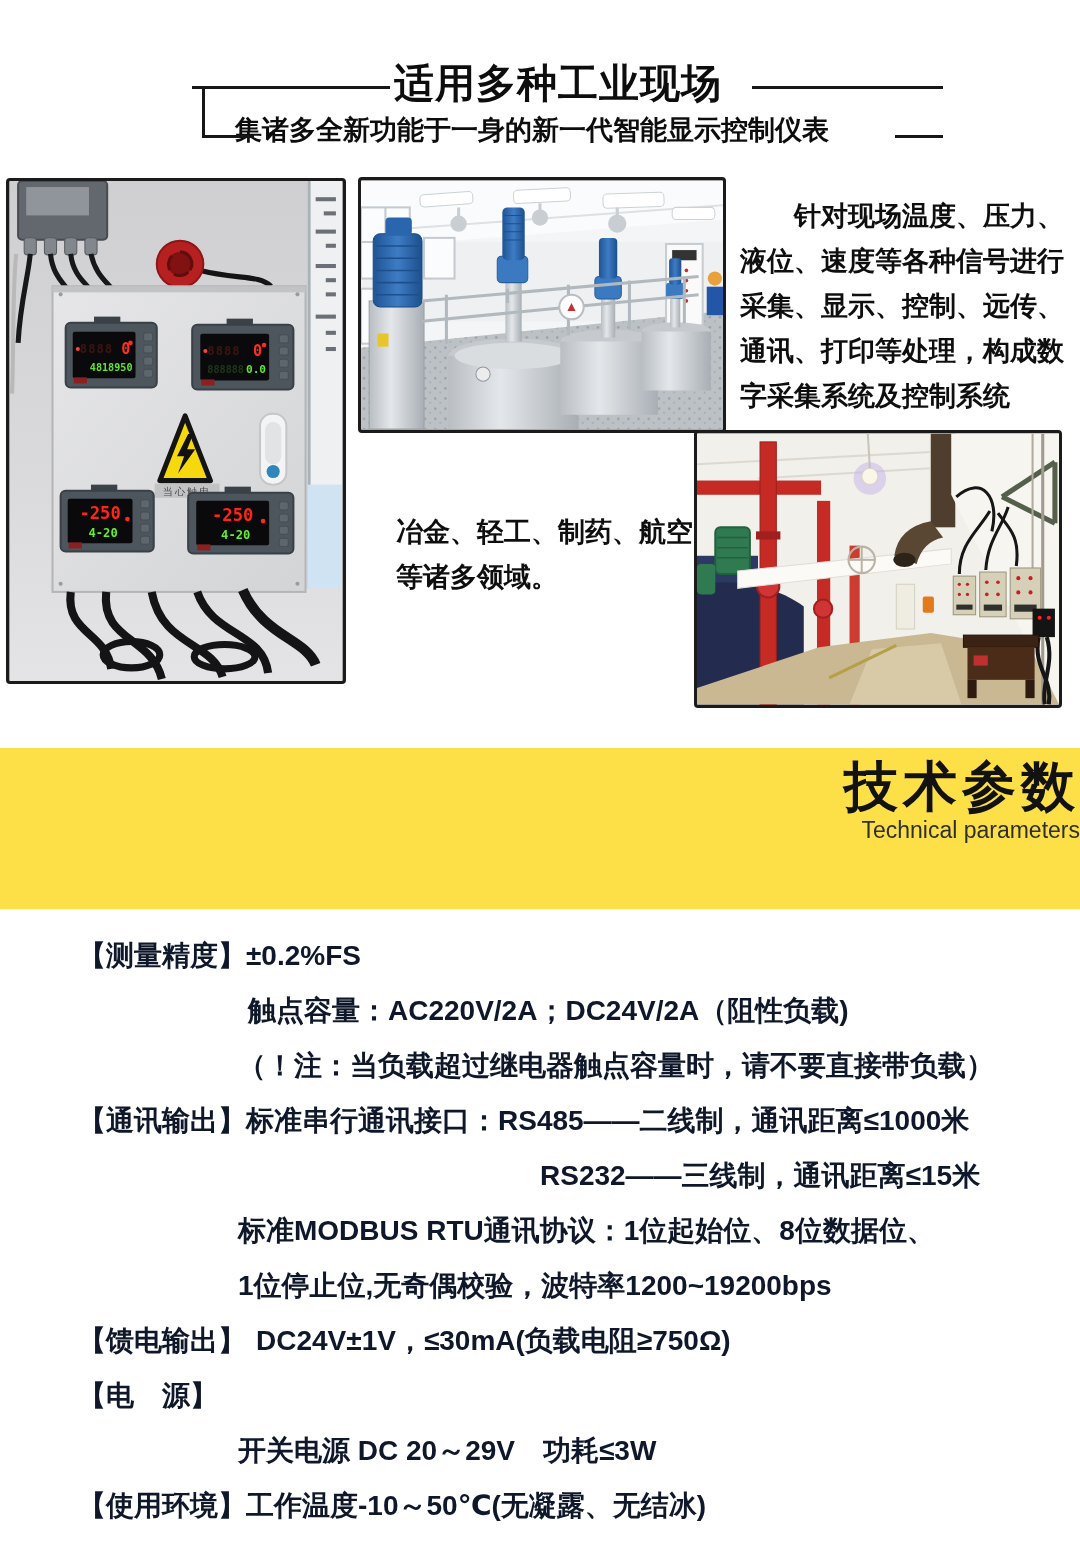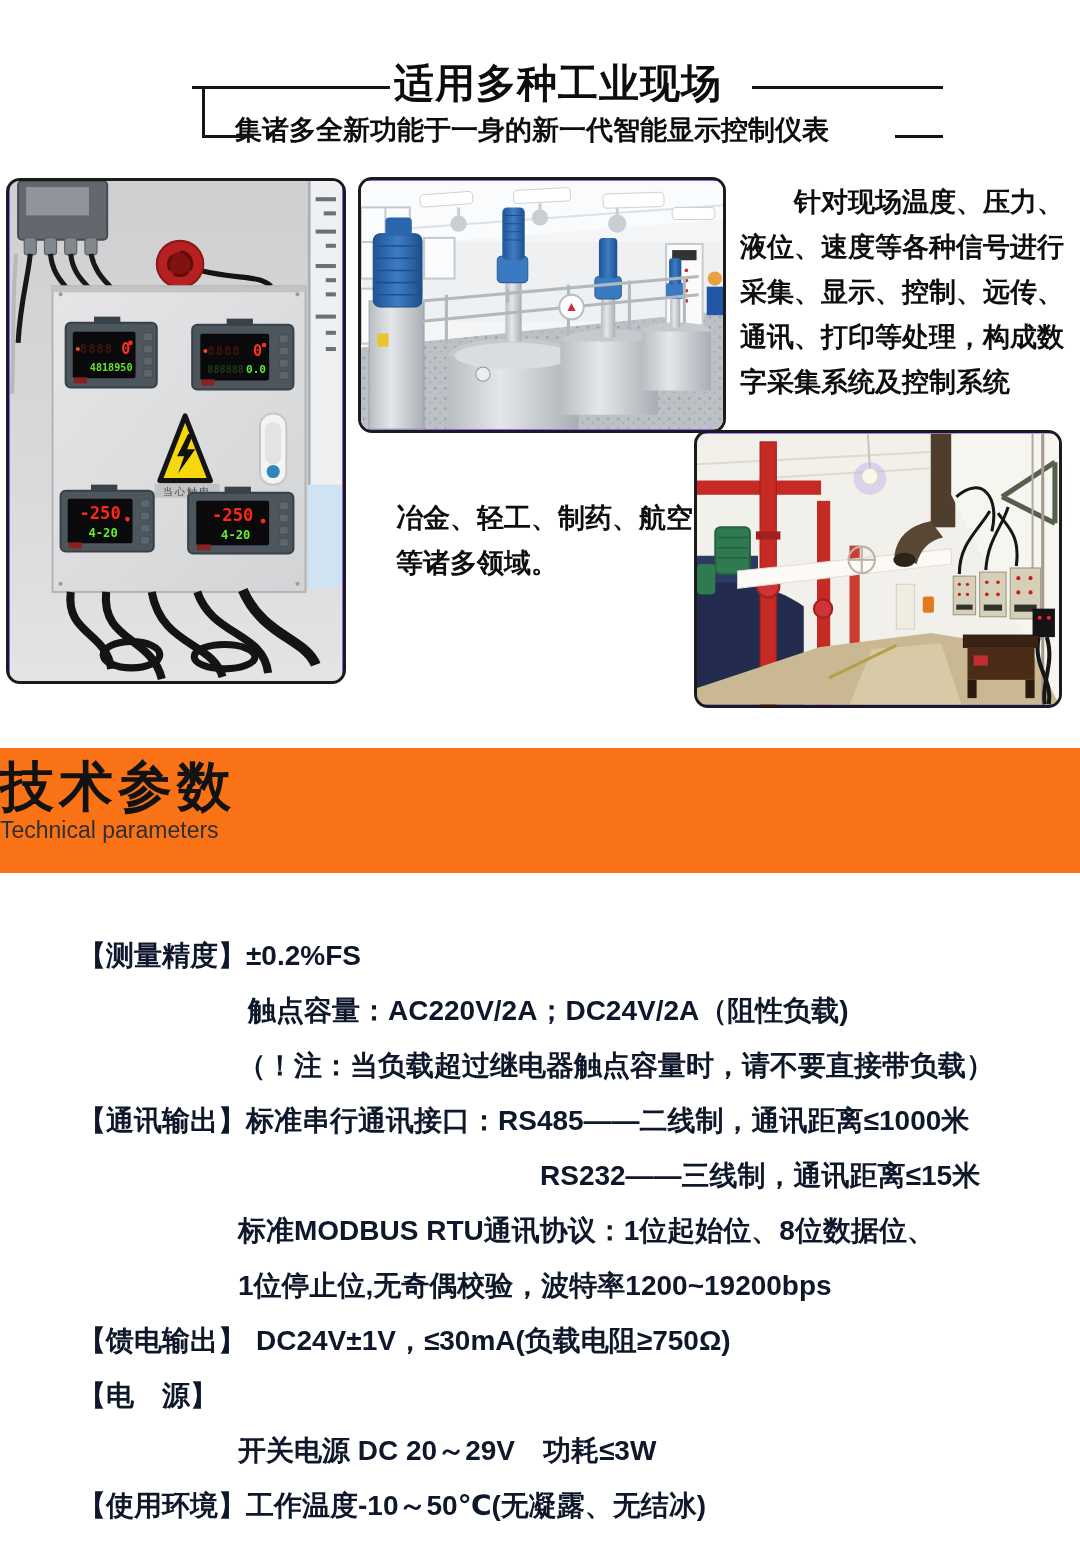--- a/index.html
+++ b/index.html
@@ -12,37 +12,37 @@
   .hdr-sub{position:absolute;left:0;top:112px;width:1064px;text-align:center;
            font-size:27px;font-weight:700;color:#0d0d0d;}
   .dline{position:absolute;background:#161616;}
   .dl1{left:192px;top:86px;width:198px;height:3px;}
   .dl2{left:752px;top:86px;width:191px;height:3px;}
   .dlv{left:202px;top:89px;width:3px;height:49px;}
   .dl3{left:202px;top:135px;width:52px;height:3px;}
   .dl4{left:895px;top:135px;width:48px;height:3px;}
 
   
-  .photo{position:absolute;border:3px solid #1b1b1b;border-radius:14px;
-         overflow:hidden;background:#8b5cf6;}
+  .photo{position:absolute;border:3px solid #1b1b1b;border-radius:4px;
+         overflow:hidden;background:#a3a3a3;}
   .photo svg{display:block;}
   #photo-cabinet{left:6px;top:178px;width:334px;height:500px;}
   #photo-plant{left:358px;top:177px;width:362px;height:250px;}
   #photo-piperoom{left:694px;top:430px;width:362px;height:272px;}
 
   
-  .para{position:absolute;font-size:27px;font-weight:600;color:#0e0e0e;}
+  .para{position:absolute;font-size:27px;font-weight:600;color:#0e0e0e;margin-top:14px;}
   .para .ln{height:45px;line-height:45px;white-space:nowrap;}
   #para-signal{left:740px;top:180px;width:336px;}
   #para-apply{left:396px;top:496px;width:310px;}
   .ind{padding-left:54px;}
 
   
-  .banner{position:absolute;left:0;top:748px;width:1080px;height:125px;
-          background:#f97316;text-align:left;}
+  .banner{position:absolute;left:0;top:748px;width:1080px;height:161px;
+          background:#fde047;text-align:right;}
   .banner-cn{margin-top:7px;font-size:54px;font-weight:800;letter-spacing:5px;
              color:#121212;line-height:62px;}
   .banner-en{font-size:23px;font-weight:400;color:#2f2f2f;line-height:26px;}
 
   
   .specs{position:absolute;left:78px;top:928px;width:960px;}
   .srow{display:flex;align-items:center;height:55px;font-size:28px;
         font-weight:600;white-space:nowrap;color:#0f172a;}
   .slabel{flex:0 0 160px;}
   .i1 .sval{padding-left:10px;}

